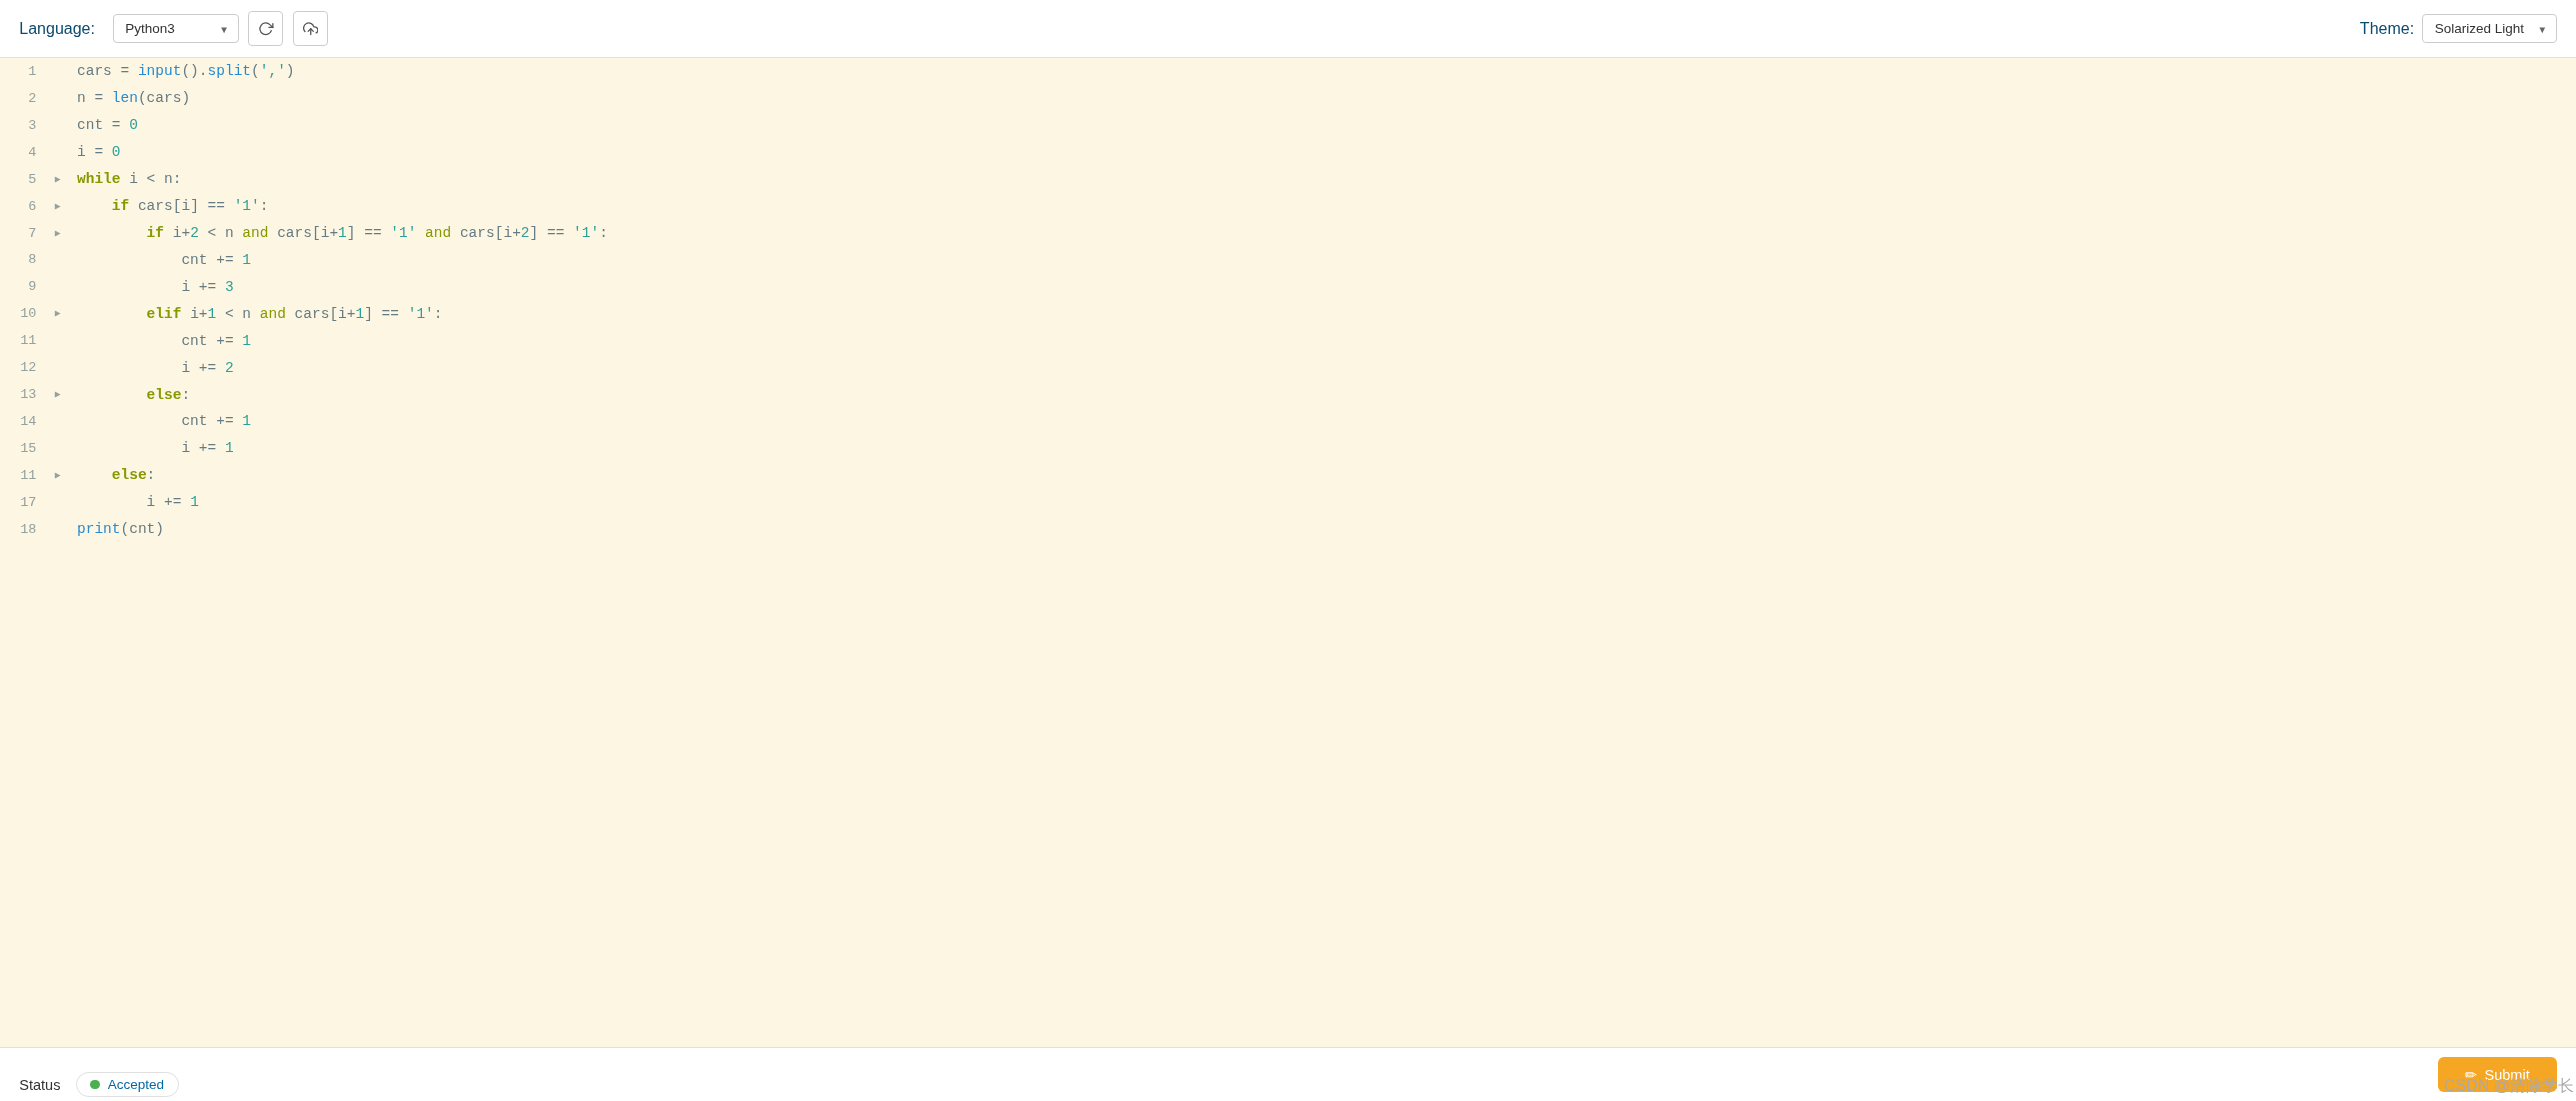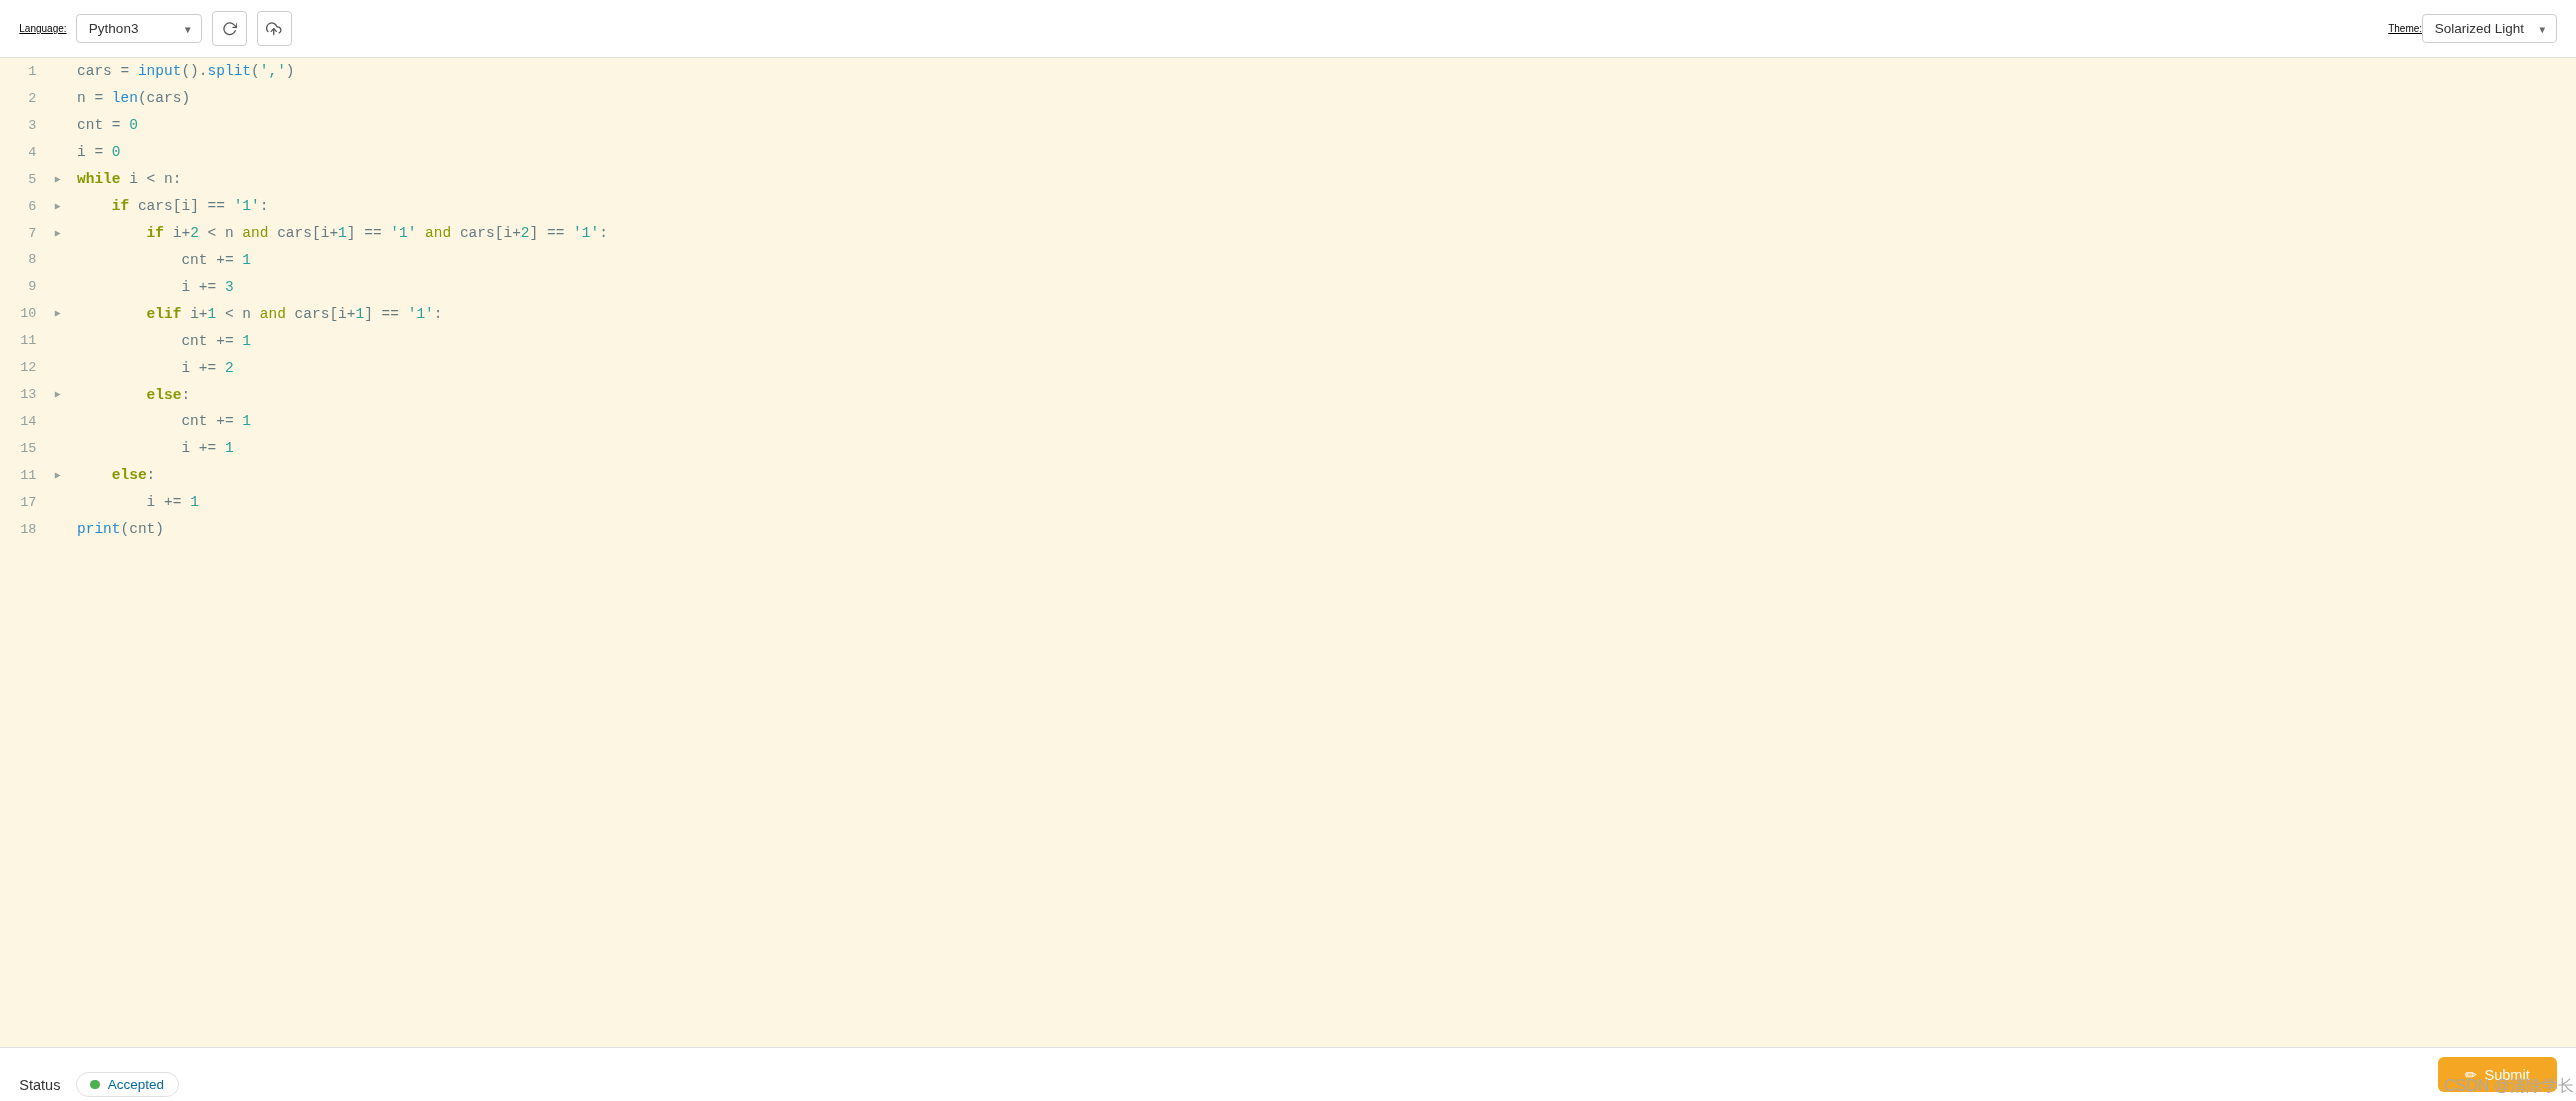--- a/index.html
+++ b/index.html
@@ -25,39 +25,39 @@
       align-items: center;
       gap: 9.7px;
     }
     .toolbar-right {
       display: flex;
       align-items: center;
       gap: 0;
       margin-left: auto;
     }
     .label {
-      font-size: 10px;
-      color: #000000;
+      font-size: 16px;
+      color: #0c4a6e;
       font-weight: 500;
-      text-decoration: underline;
     }
     .select-wrapper {
       position: relative;
       display: inline-block;
     }
     .select-wrapper select {
       appearance: none;
       background: #fff;
       border: 1px solid #ccc;
       border-radius: 3.9px;
       padding: 5.8px 31px 5.8px 11.6px;
       font-size: 13.5px;
       color: #333;
       cursor: pointer;
       min-width: 126px;
+      margin-left: 8px;
     }
     .select-wrapper::after {
       content: '▼';
       position: absolute;
       right: 9.7px;
       top: 50%;
       transform: translateY(-50%);
       font-size: 9.7px;
       color: #666;
       pointer-events: none;

